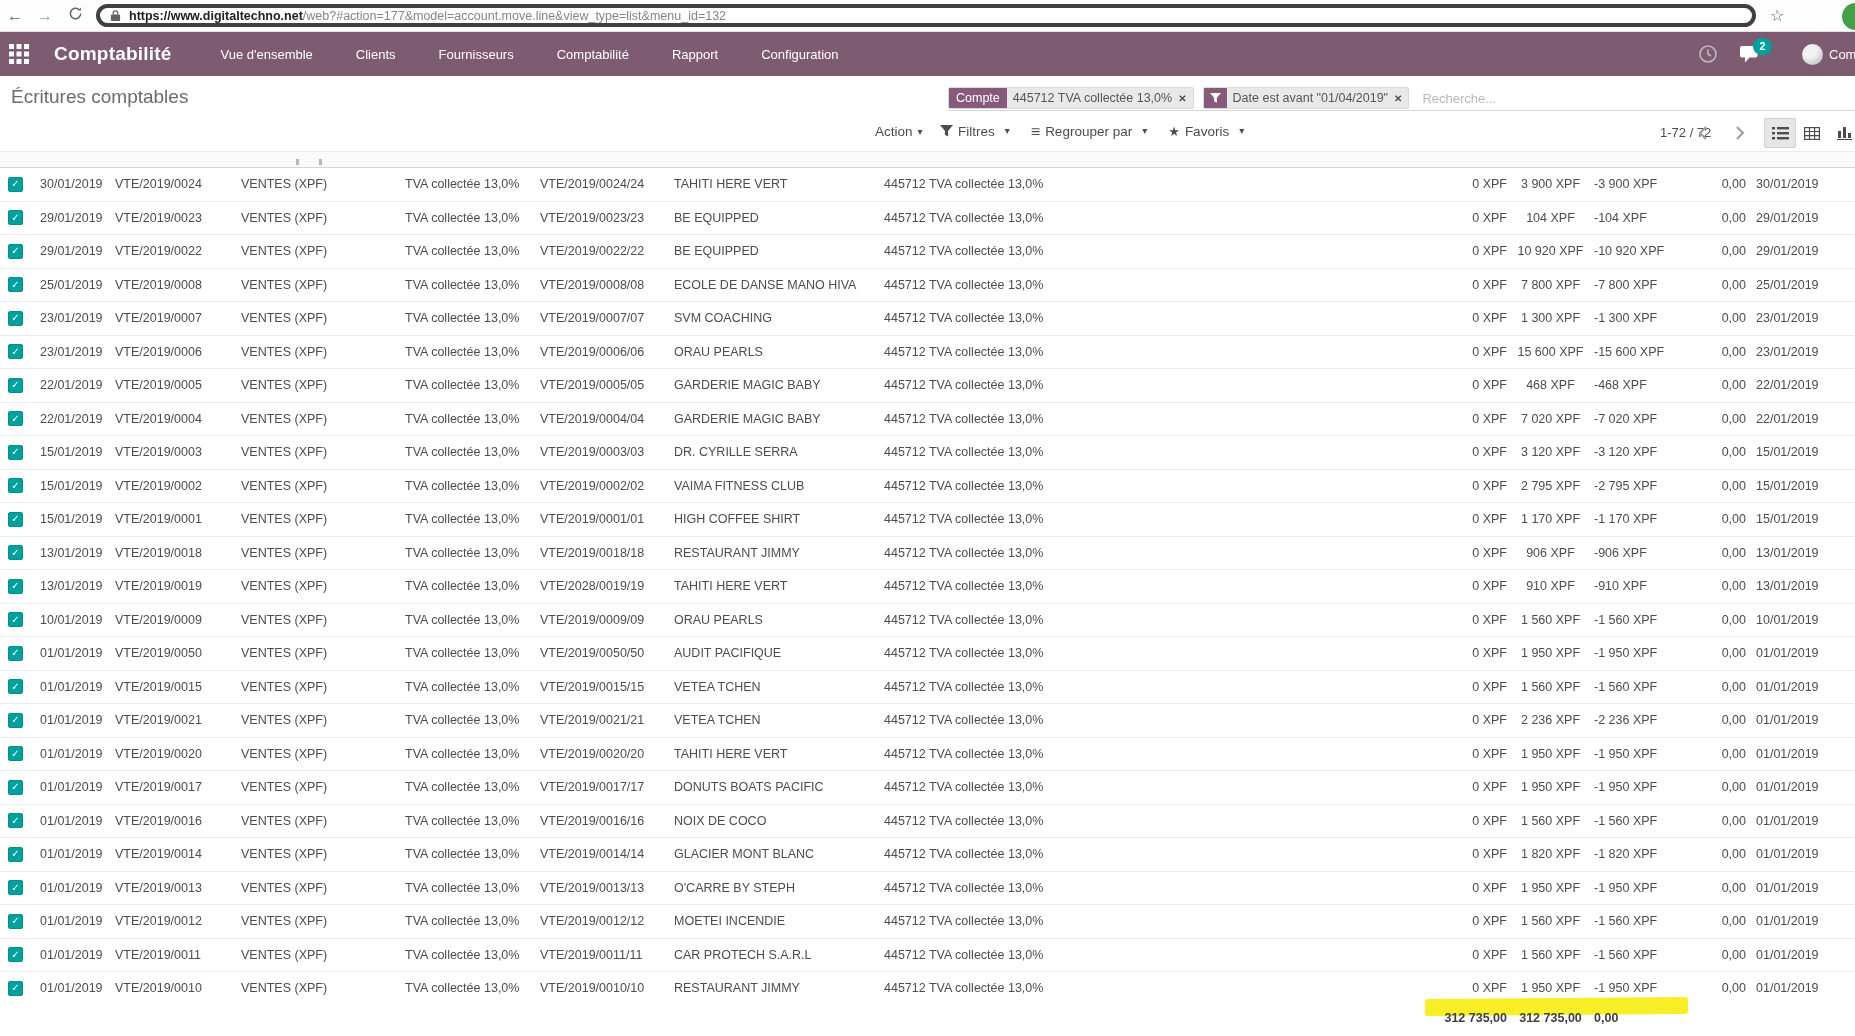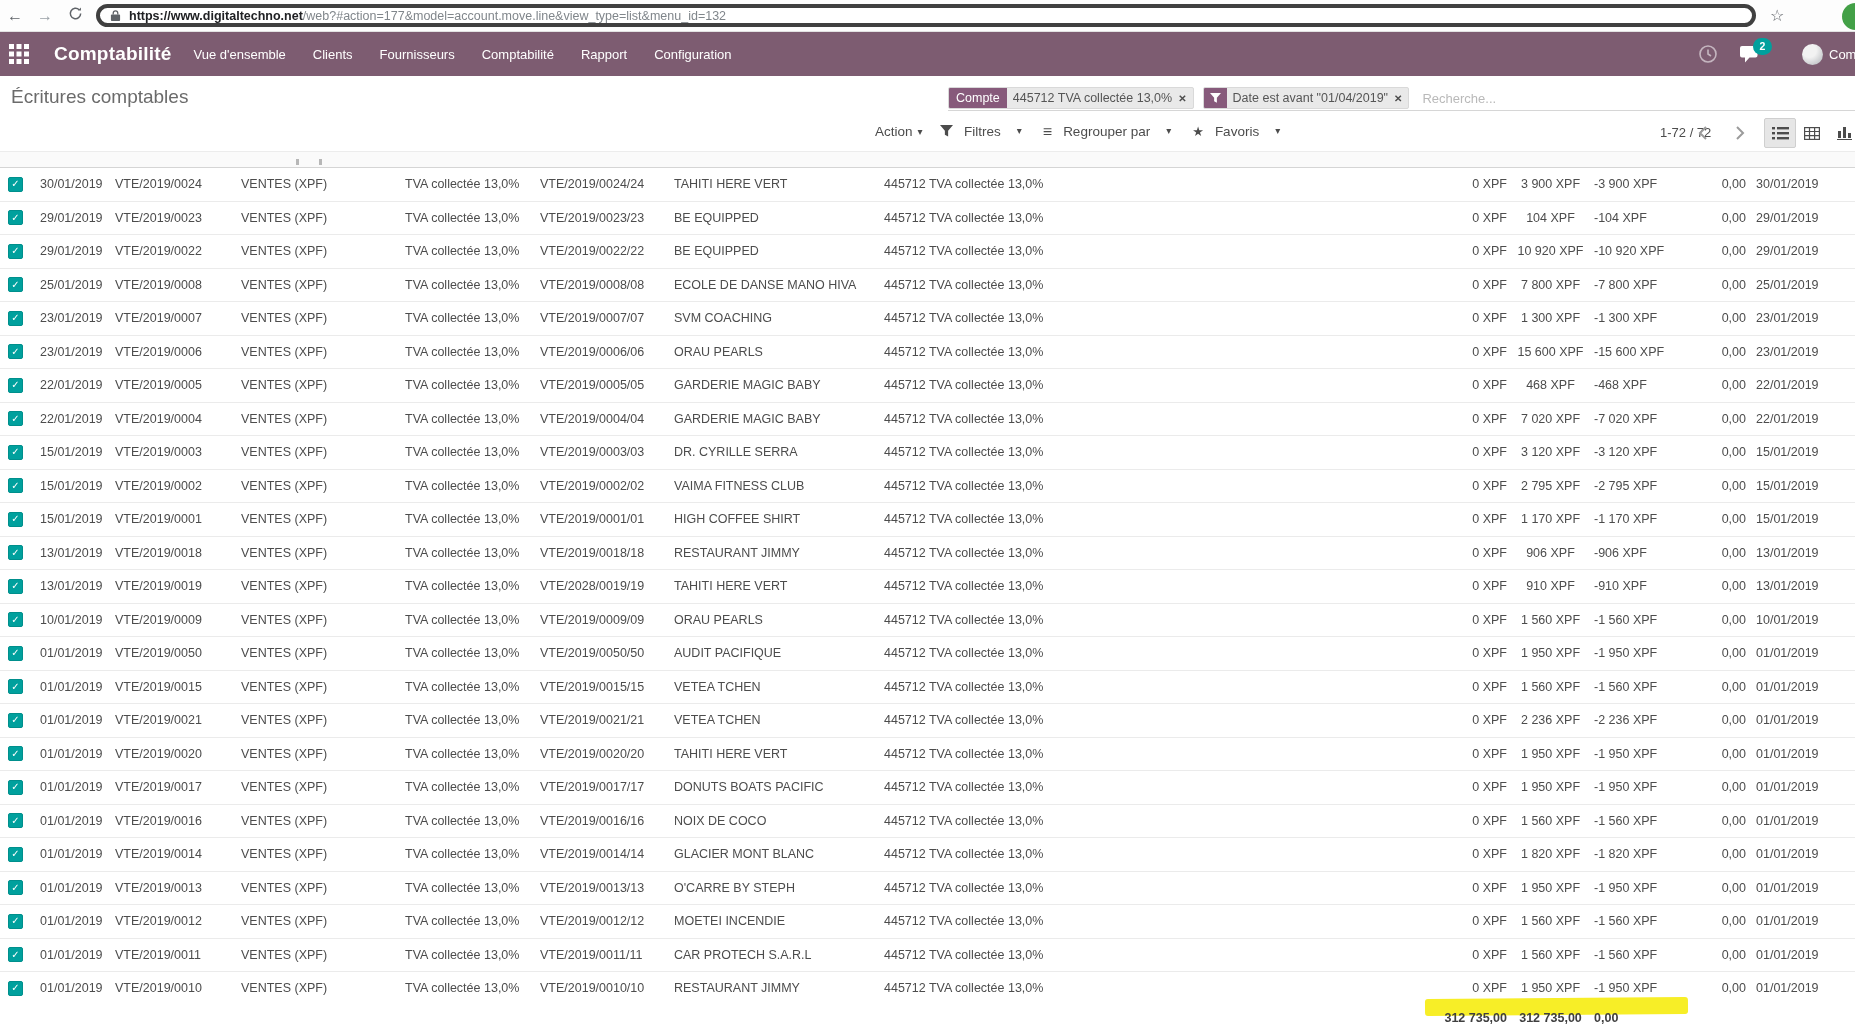--- a/index.html
+++ b/index.html
@@ -18,21 +18,21 @@
   .url-path { color:#80868b; font-weight:normal; }
   .bookmark-star { margin-left:14px; font-size:16px; color:#5f6368; }
   .profile-dot { position:absolute; right:-14px; top:3px; width:27px; height:27px;
     border-radius:50%; background:#43a047; }
 
   
   .onav { position:absolute; left:0; top:32px; width:1855px; height:44px;
     background:#7d5c71; display:flex; align-items:center; color:#fff; }
   .apps-icon { margin-left:9px; width:20px; height:20px; flex:0 0 auto; }
   .brand { font-size:19px; font-weight:bold; margin-left:25px; letter-spacing:.2px; }
-  .menu { display:flex; margin-left:22px; gap:27px; font-size:13px; }
+  .menu { display:flex; margin-left:49px; gap:43px; font-size:13px; }
   .menu span { cursor:default; }
   .onav-right { position:absolute; right:0; top:0; height:44px; display:flex; align-items:center; }
   .clock-ic { width:20px; height:20px; margin-right:22px; opacity:.55; }
   .chat-wrap { position:relative; margin-right:40px; }
   .chat-ic { width:22px; height:19px; display:block; }
   .badge { position:absolute; left:13px; top:-7px; min-width:19px; height:17px; border-radius:9px;
     background:#00a09d; color:#fff; font-size:10.5px; font-weight:bold; text-align:center; line-height:17px; padding:0 4px; }
   .avatar { width:21px; height:21px; border-radius:50%;
     background:radial-gradient(circle at 35% 30%, #f2f2f2 0 35%, #b9bcc0 90%); margin-right:6px; }
   .user-label { font-size:13px; color:#fff; width:26px; overflow:hidden; white-space:nowrap; }
@@ -48,21 +48,21 @@
   .facet-val { color:#555; padding:0 6px; display:flex; align-items:center; white-space:nowrap; }
   .facet-x { color:#4c4c4c; font-size:10px; font-weight:bold; padding:0 6px 0 0; display:flex; align-items:center; cursor:pointer; }
   .facet-x::after { content:"✕"; }
   .search-ph { font-size:13px; color:#b9b9b9; margin-left:4px; }
 
   
   .ctrl { position:absolute; left:0; top:118px; width:1855px; height:32px; font-size:13.5px; }
   .action-dd { position:absolute; left:875px; top:6px; color:#4c4c4c; }
   .caret::after { content:"▾"; font-size:10px; color:#4c4c4c; margin-left:5px; position:relative; top:-1px; }
   .fgroup { position:absolute; left:940px; top:6px; display:flex; gap:21px; align-items:center; color:#4c4c4c; }
-  .fbtn { display:flex; align-items:center; gap:11px; white-space:nowrap; }
+  .fbtn { display:flex; align-items:center; gap:5px; white-space:nowrap; }
   .ic-inline { width:13px; height:13px; }
   .star-g { font-size:13px; color:#4c4c4c; }
   .hamb { font-size:16px; font-weight:bold; line-height:10px; }
   .pager { position:absolute; left:1660px; top:7px; font-size:13px; color:#4c4c4c; }
   .pg-prev,.pg-next { position:absolute; top:4px; width:22px; height:22px; }
   .pg-prev { left:1693px; } .pg-next { left:1728px; }
   .vsw { position:absolute; left:1764px; top:0; display:flex; height:30px; }
   .vbtn { width:32px; height:30px; display:flex; align-items:center; justify-content:center; }
   .vbtn.active { background:#e6e6e6; border:1px solid #cfcfcf; border-radius:2px; }
 

